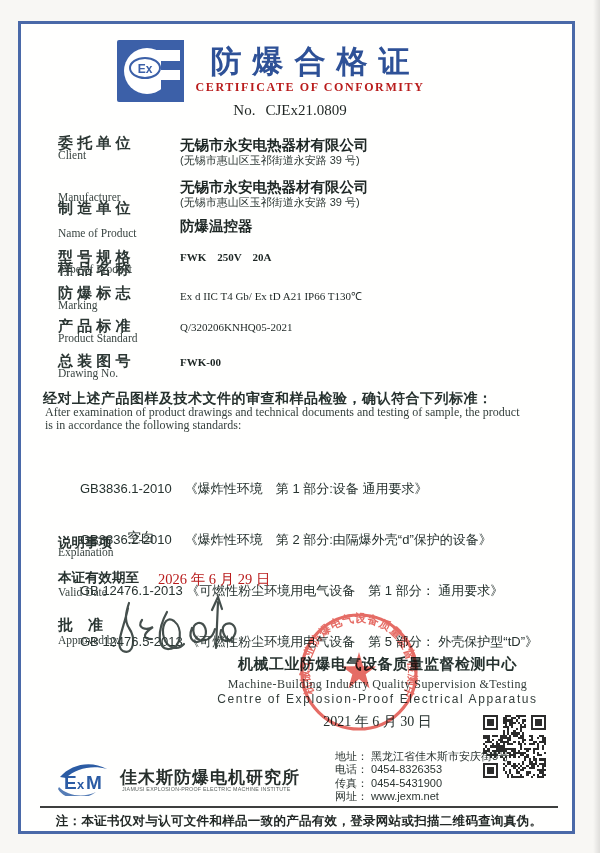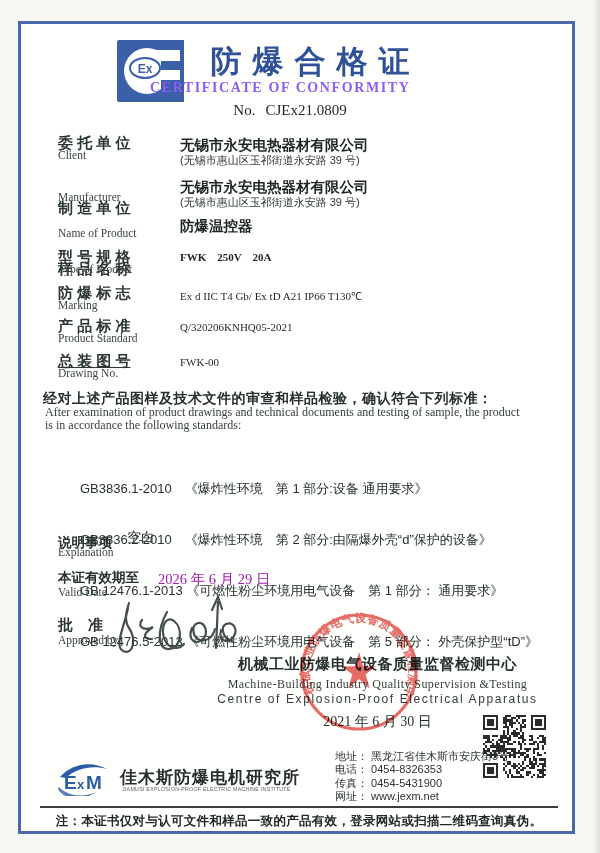--- a/index.html
+++ b/index.html
@@ -10,23 +10,23 @@
     color:#26312e;
   }
   .edge-shade{position:absolute;top:0;right:0;width:7px;height:853px;
     background:linear-gradient(to right,rgba(0,0,0,0),rgba(0,0,0,.10));}
   .cert-border{position:absolute;left:18px;top:21px;width:551px;height:807px;
     border:3px solid #4a69a8;background:#fffffe;}
   .abs{position:absolute;}
   
   .title-cn{left:150px;top:41px;width:320px;text-align:center;
     font-size:31px;font-weight:bold;color:#2e5197;letter-spacing:11px;text-indent:11px;}
-  .title-en{left:150px;top:80px;width:320px;
-    font-family:"Liberation Serif",serif;font-weight:bold;font-size:14px;
-    color:#8b5cf6;letter-spacing:1.6px;}
+  .title-en{left:150px;top:80px;width:320px;text-align:center;
+    font-family:"Liberation Serif",serif;font-weight:bold;font-size:12px;
+    color:#b91c1c;letter-spacing:1.6px;}
   .no-line{left:130px;top:102px;width:320px;text-align:center;
     font-family:"Liberation Serif",serif;font-size:15px;color:#1f2523;}
   .no-line span{padding:0 5px;}
   
   .row{left:0;top:0;width:560px;}
   .lab-cn{position:absolute;left:58px;font-size:15px;font-weight:bold;color:#2c3734;white-space:pre;}
   .lab-en{position:absolute;left:58px;font-family:"Liberation Serif",serif;font-size:11.5px;color:#3a4542;}
   .val{position:absolute;left:180px;font-size:14.5px;font-weight:bold;color:#1d2624;white-space:pre;}
   .val.serif{font-family:"Liberation Serif",serif;font-weight:normal;font-size:11px;}
   .sub{position:absolute;left:180px;font-size:11px;color:#2c3734;}
@@ -102,43 +102,43 @@
   <div class="lab-cn" style="top:284px;">防 爆 标 志</div>
   <div class="lab-en" style="top:299px;">Marking</div>
   <div class="val serif" style="top:288px;">Ex d IIC T4 Gb/ Ex tD A21 IP66 T130℃</div>
 </div>
 <div class="abs row">
   <div class="lab-cn" style="top:317px;">产 品 标 准</div>
   <div class="lab-en" style="top:332px;">Product Standard</div>
   <div class="val serif" style="top:321px;">Q/320206KNHQ05-2021</div>
 </div>
 <div class="abs row">
-  <div class="lab-cn" style="top:352px;text-decoration:underline;">总 装 图 号</div>
+  <div class="lab-cn" style="top:352px;">总 装 图 号</div>
   <div class="lab-en" style="top:367px;">Drawing No.</div>
-  <div class="val serif" style="top:356px;">FWK-00</div>
+  <div class="val serif" style="top:356px;font-weight:bold;">FWK-00</div>
 </div>
 
 <div class="abs stmt-cn">经对上述产品图样及技术文件的审查和样品检验，确认符合下列标准：</div>
 <div class="abs stmt-en" style="top:405px;">After examination of product drawings and technical documents and testing of sample, the product</div>
 <div class="abs stmt-en" style="top:418px;">is in accordance the following standards:</div>
 
 <div class="abs standards">
   <div>GB3836.1-2010　《爆炸性环境　第 1 部分:设备 通用要求》</div>
   <div>GB3836.2-2010　《爆炸性环境　第 2 部分:由隔爆外壳“d”保护的设备》</div>
   <div>GB 12476.1-2013 《可燃性粉尘环境用电气设备　第 1 部分： 通用要求》</div>
   <div>GB 12476.5-2013 《可燃性粉尘环境用电气设备　第 5 部分： 外壳保护型“tD”》</div>
 </div>
 
 <div class="abs small-bold" style="left:58px;top:534px;">说明事项</div>
 <div class="abs lab-en" style="left:58px;top:546px;">Explanation</div>
 <div class="abs" style="left:127px;top:529px;font-size:14px;color:#26312e;">空白</div>
 
 <div class="abs small-bold" style="left:58px;top:569px;">本证有效期至</div>
 <div class="abs lab-en" style="left:58px;top:586px;">Valid Date</div>
-<div class="abs" style="left:158px;top:570px;font-family:'Liberation Serif',serif;font-size:14.5px;color:#a21caf;">2026 年 6 月 29 日</div>
+<div class="abs" style="left:158px;top:570px;font-family:'Liberation Serif',serif;font-size:14.5px;color:#b91c1c;">2026 年 6 月 29 日</div>
 
 <div class="abs" style="left:58px;top:616px;font-size:15px;font-weight:bold;color:#2c3734;">批　准</div>
 <div class="abs lab-en" style="left:58px;top:634px;">Approved by</div>
 
 <div class="abs sig">
   <svg width="138" height="82" viewBox="0 0 138 82" fill="none" stroke="#36413e" stroke-width="2.2" stroke-linecap="round">
     <path d="M16,18 C12,38 2,56 11,61 C22,66 24,48 17,38 C12,30 14,22 17,13"></path>
     <path d="M30,30 C24,38 34,41 41,37 C32,43 29,49 40,49"></path>
     <path d="M55,22 C45,40 45,60 57,59 C70,58 71,38 62,31 C53,25 49,38 52,48 C55,58 66,61 72,54"></path>
     <path d="M80,38 C75,50 84,56 91,49 C97,43 93,32 86,33 C79,35 80,47 88,50 C95,52 101,47 103,39"></path>

